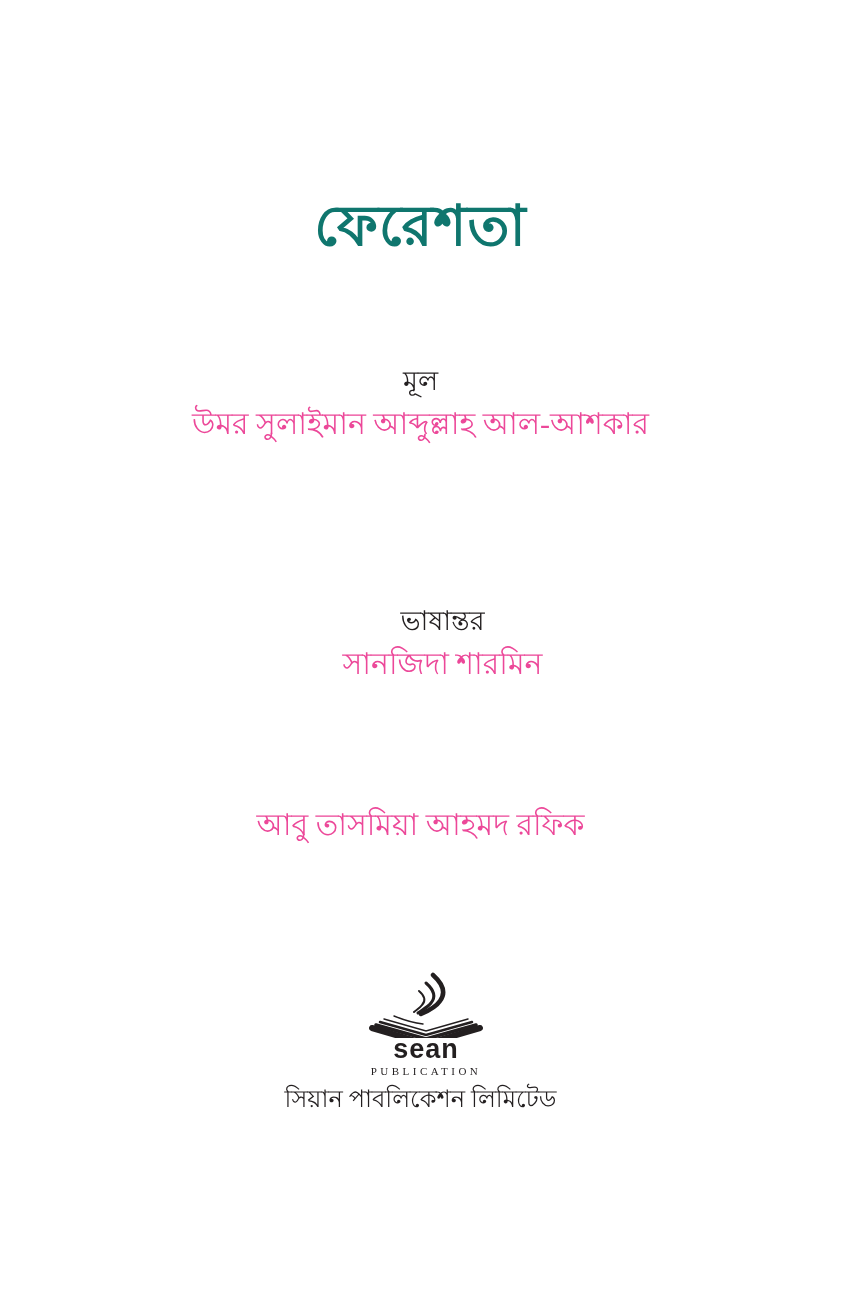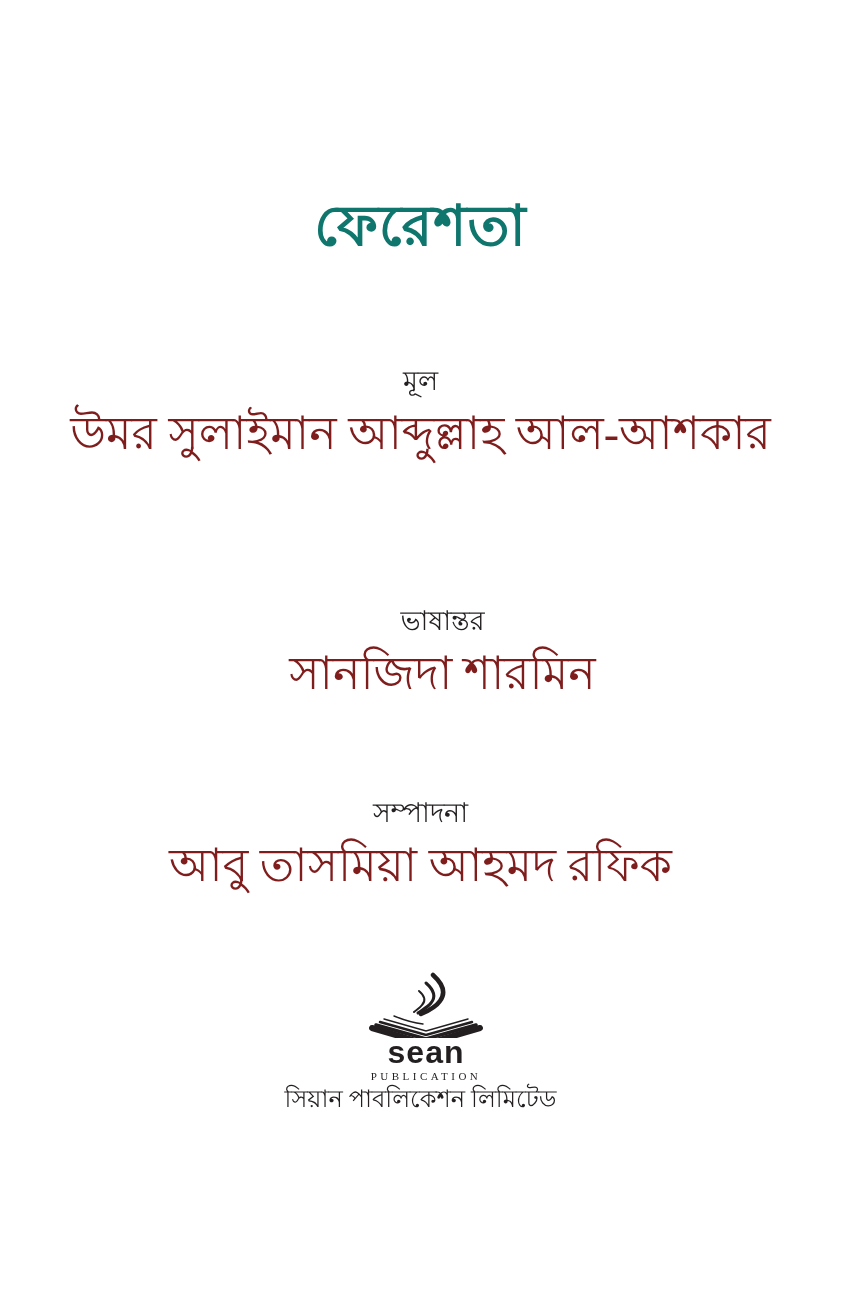--- a/index.html
+++ b/index.html
@@ -27,38 +27,38 @@
     font-size: 56px;
     letter-spacing: 1px;
     color: #0f766e;
   }
   .credit-label {
     font-size: 27px;
     line-height: 1.15;
     color: #231f20;
   }
   .credit-name {
-    font-size: 46px;
+    font-size: 30px;
     line-height: 1.2;
     margin-top: 9px;
-    color: #7f1d1d;
+    color: #ec4899;
   }
   .section-original   { top: 366px; }
   .section-translation{ top: 606px; margin-left: 44px; }
   .section-editing    { top: 798px; }
 
   .publisher-logo {
     top: 972px;
     left: 11px; 
   }
   .logo-icon { display: block; margin: 0 auto; }
   .logo-wordmark {
     font-family: "Liberation Sans", "DejaVu Sans", sans-serif;
     font-weight: 700;
-    font-size: 32px;
+    font-size: 27px;
     letter-spacing: 1px;
     line-height: 1;
     margin-top: -2px;
     text-transform: lowercase;
     color: #231f20;
   }
   .logo-subtext {
     font-family: "Liberation Serif", "DejaVu Serif", serif;
     font-size: 11px;
     letter-spacing: 3.5px;
@@ -83,21 +83,20 @@
     <div class="credit-label">মূল</div>
     <div class="credit-name">উমর সুলাইমান আব্দুল্লাহ আল-আশকার</div>
   </div>
 
   <div class="centered section-translation">
     <div class="credit-label">ভাষান্তর</div>
     <div class="credit-name">সানজিদা শারমিন</div>
   </div>
 
   <div class="centered section-editing">
-    <div class="credit-label">সম্পাদনা</div>
     <div class="credit-name">আবু তাসমিয়া আহমদ রফিক</div>
   </div>
 
   <div class="centered publisher-logo">
     <svg class="logo-icon" width="120" height="66" viewBox="0 0 120 66" fill="none" stroke="#231f20" stroke-linecap="round">
 
       <path d="M67,3 C77,12 80,21 74,29 C70,35 62,39 55,42" stroke-width="4.5"></path>
       <path d="M60,11 C68,18 70,25 65,31 C62,35 56,38 52,41" stroke-width="3"></path>
       <path d="M53,19 C59,24 60,29 56,33 C54,36 50,38 48,40" stroke-width="2"></path>
 

